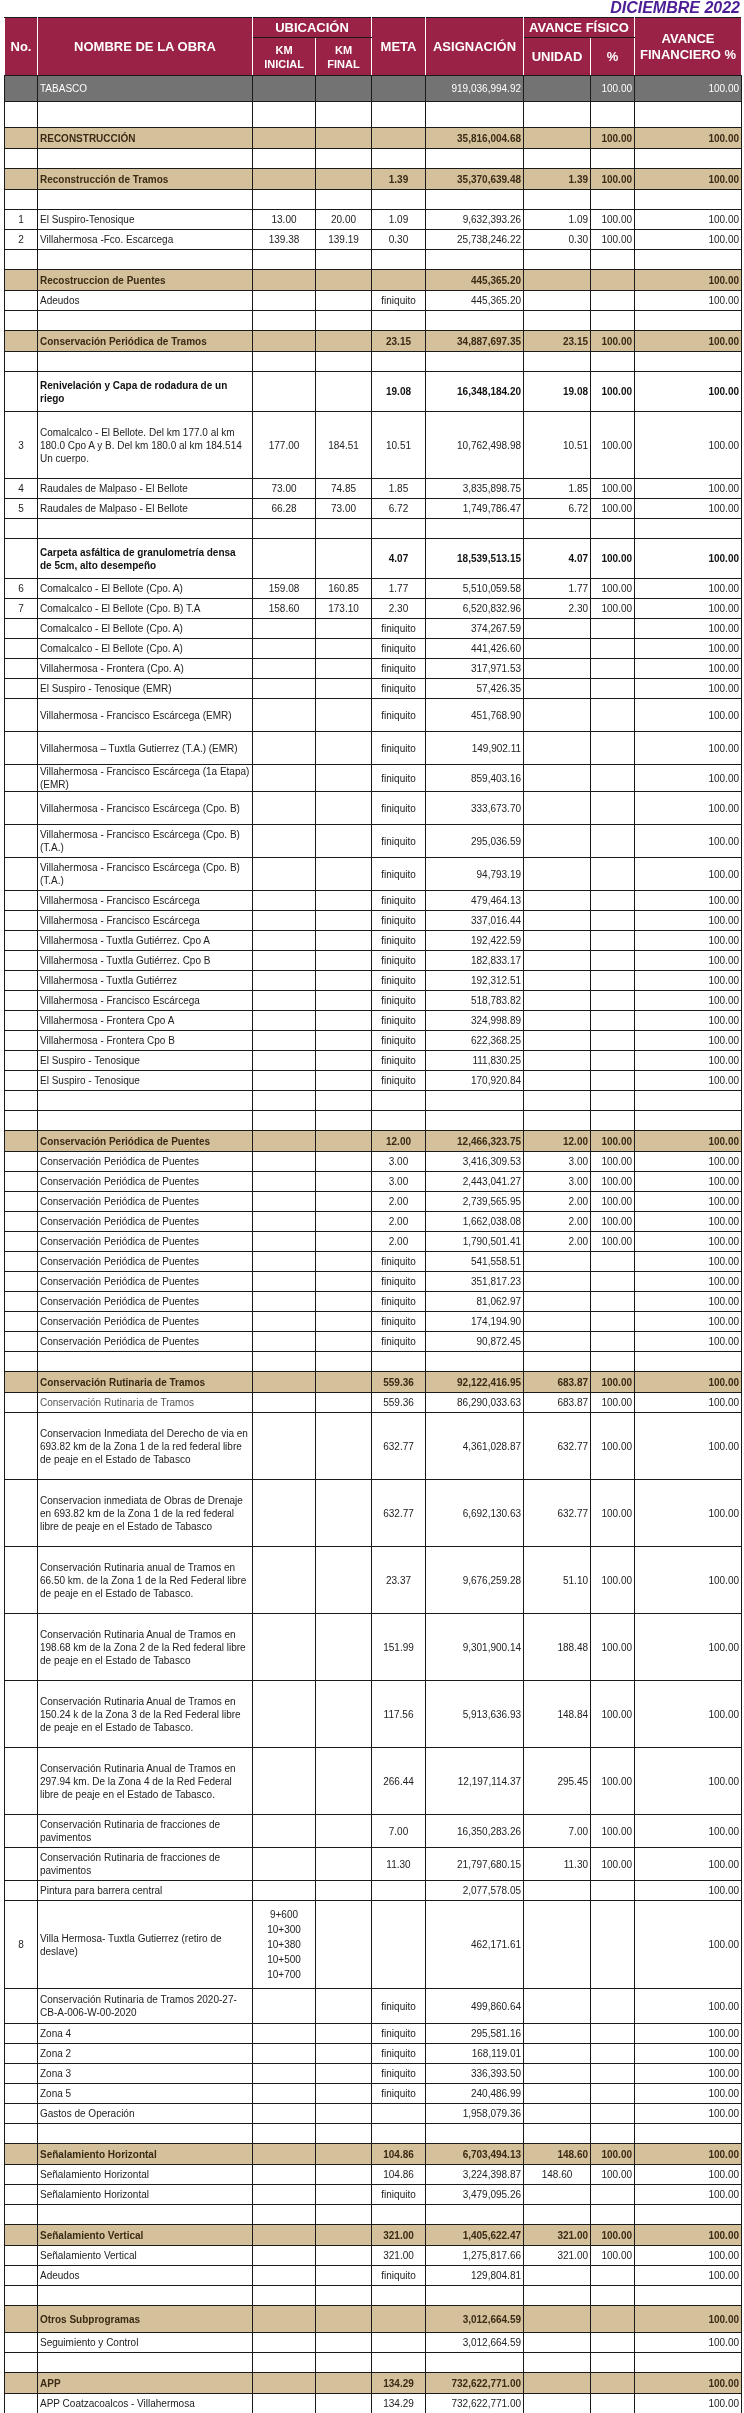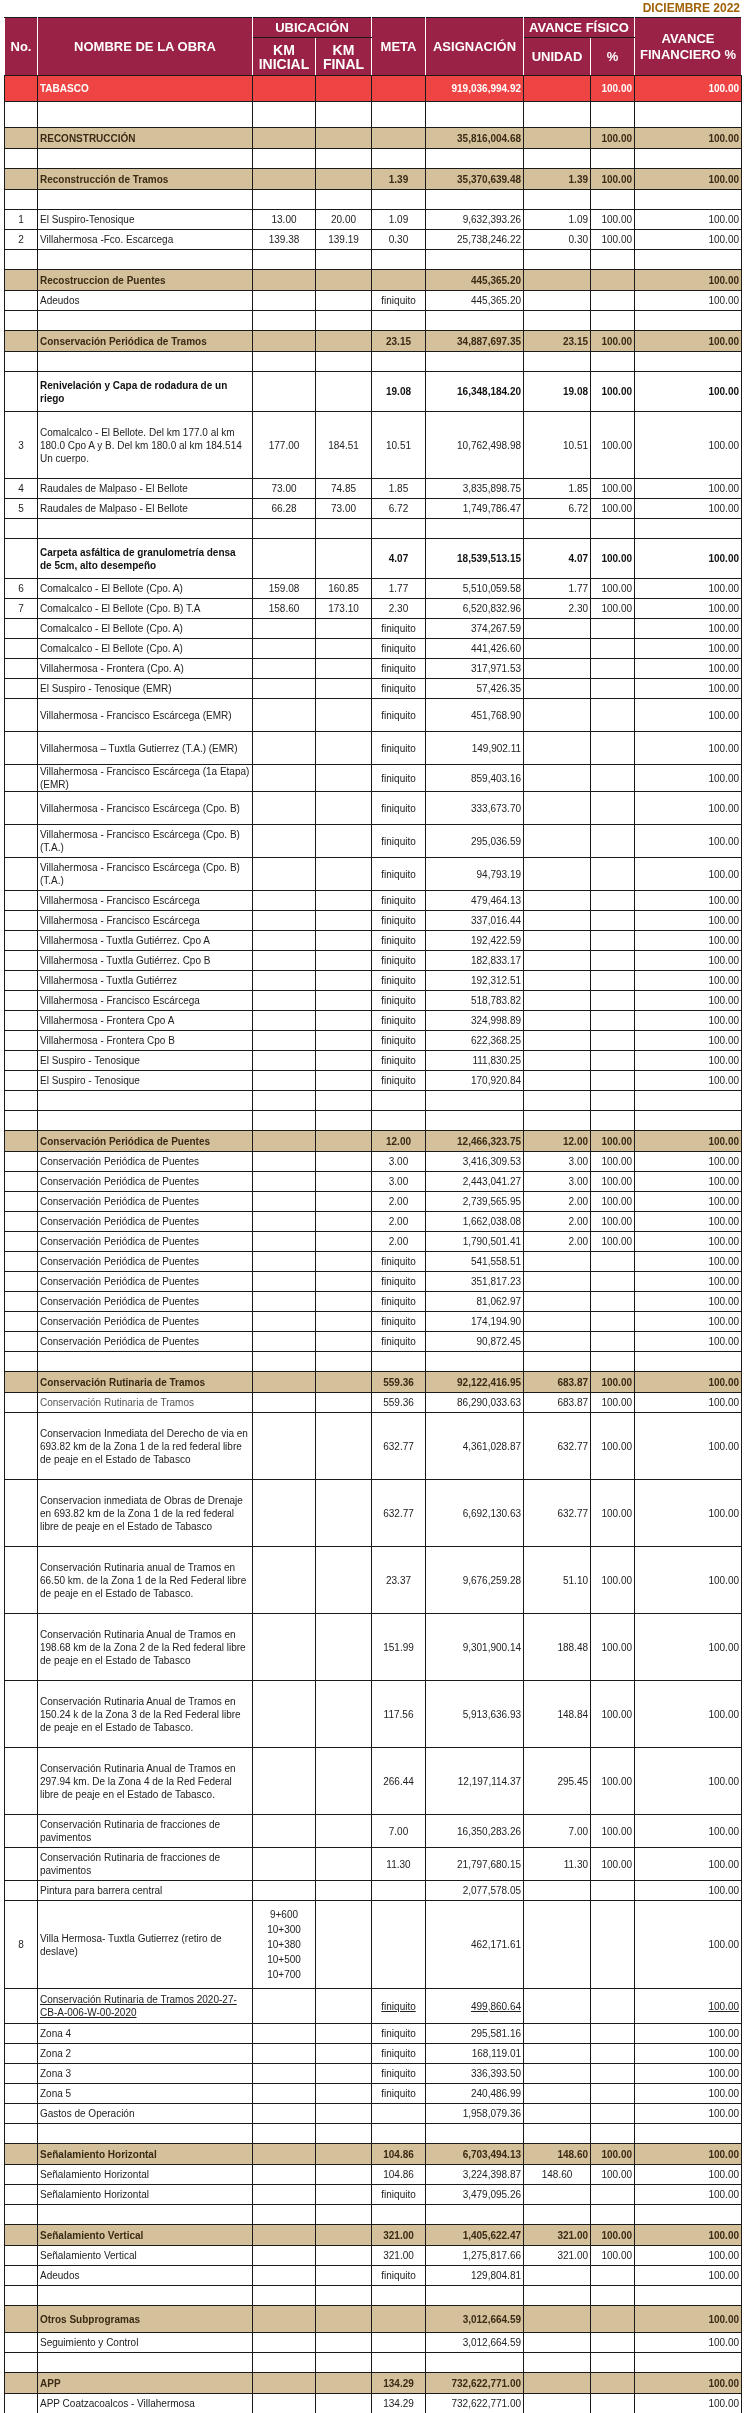--- a/index.html
+++ b/index.html
@@ -1,23 +1,23 @@
 <!DOCTYPE html>
 <html><head>
 <meta charset="utf-8">
 <style>
   html, body { margin:0; padding:0; background:#ffffff; }
   body { width:744px; height:2413px; font-family:"Liberation Sans", sans-serif; color:#222; position:relative; overflow:hidden; }
-  .period { position:absolute; top:0; right:4px; height:16px; line-height:16px; font-weight:bold; font-size:12px; color:#a16207; }
+  .period { position:absolute; top:0; right:4px; height:16px; line-height:16px; font-weight:bold; font-size:16px; color:#4c1d95;font-style:italic; }
   table { position:absolute; top:17px; left:4px; border-collapse:collapse; table-layout:fixed; width:737px; }
   td, th { border:1px solid #1a1a1a; padding:0 2px; font-size:10px; line-height:13px; overflow:hidden; }
   th { background:#9b2247; color:#fff; font-weight:bold; text-align:center; border-color:#ffffff; border-top-color:#1a1a1a; border-bottom-color:#1a1a1a; }
   th.big { font-size:13px; line-height:16px; }
-  th.mid { font-size:14px; line-height:14px; }
-  tr.state td { background:#ef4444; color:#fff; font-weight:bold; }
+  th.mid { font-size:11px; line-height:14px; }
+  tr.state td { background:#737373; color:#fff; font-weight:normal; }
   tr.cat td { background:#d4c19c; color:#3b2a14; font-weight:bold; }
   tr.sub td { font-weight:bold; color:#111; }
   tr.gray td.name { color:#555; }
   td.num { text-align:right; padding-right:2px; }
   td.ctr { text-align:center; }
   td.no { text-align:center; }
   td.name { text-align:left; padding-left:2px; }
   .km-list { display:block; text-align:center; line-height:15px; }
 </style>
 </head>
@@ -802,21 +802,21 @@
           <span class="km-list">10+500</span>
           <span class="km-list">10+700</span>
         </td>
         <td class="ctr"></td>
         <td class="ctr"></td>
         <td class="num">462,171.61</td>
         <td class="num"></td>
         <td class="num"></td>
         <td class="num">100.00</td>
       </tr>
-      <tr style="height: 35px; text-decoration: underline;">
+      <tr style="height: 35px;">
         <td class="no"></td>
         <td class="name">Conservación Rutinaria de Tramos 2020-27-CB-A-006-W-00-2020</td>
         <td class="ctr"></td>
         <td class="ctr"></td>
         <td class="ctr">finiquito</td>
         <td class="num">499,860.64</td>
         <td class="num"></td>
         <td class="num"></td>
         <td class="num">100.00</td>
       </tr>

